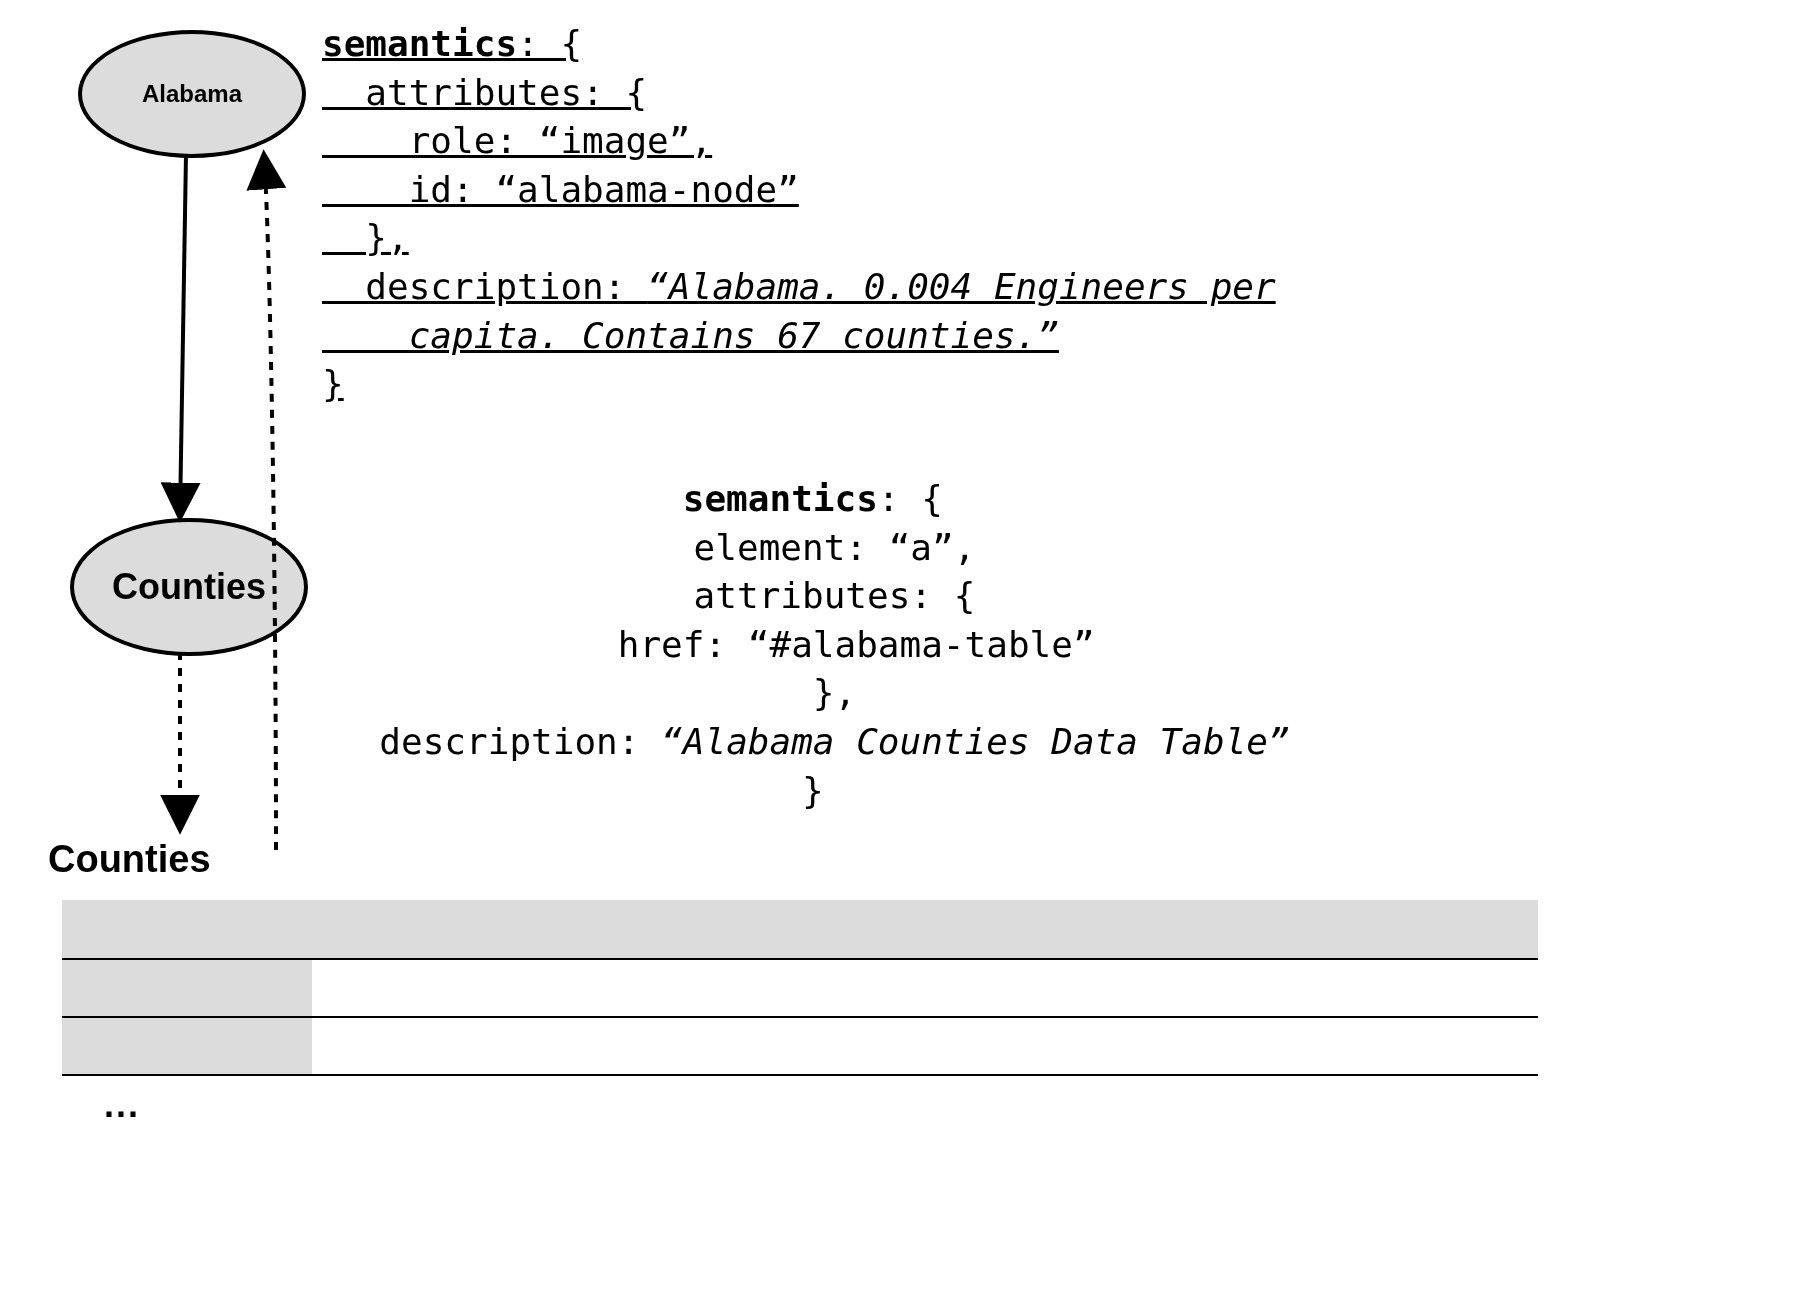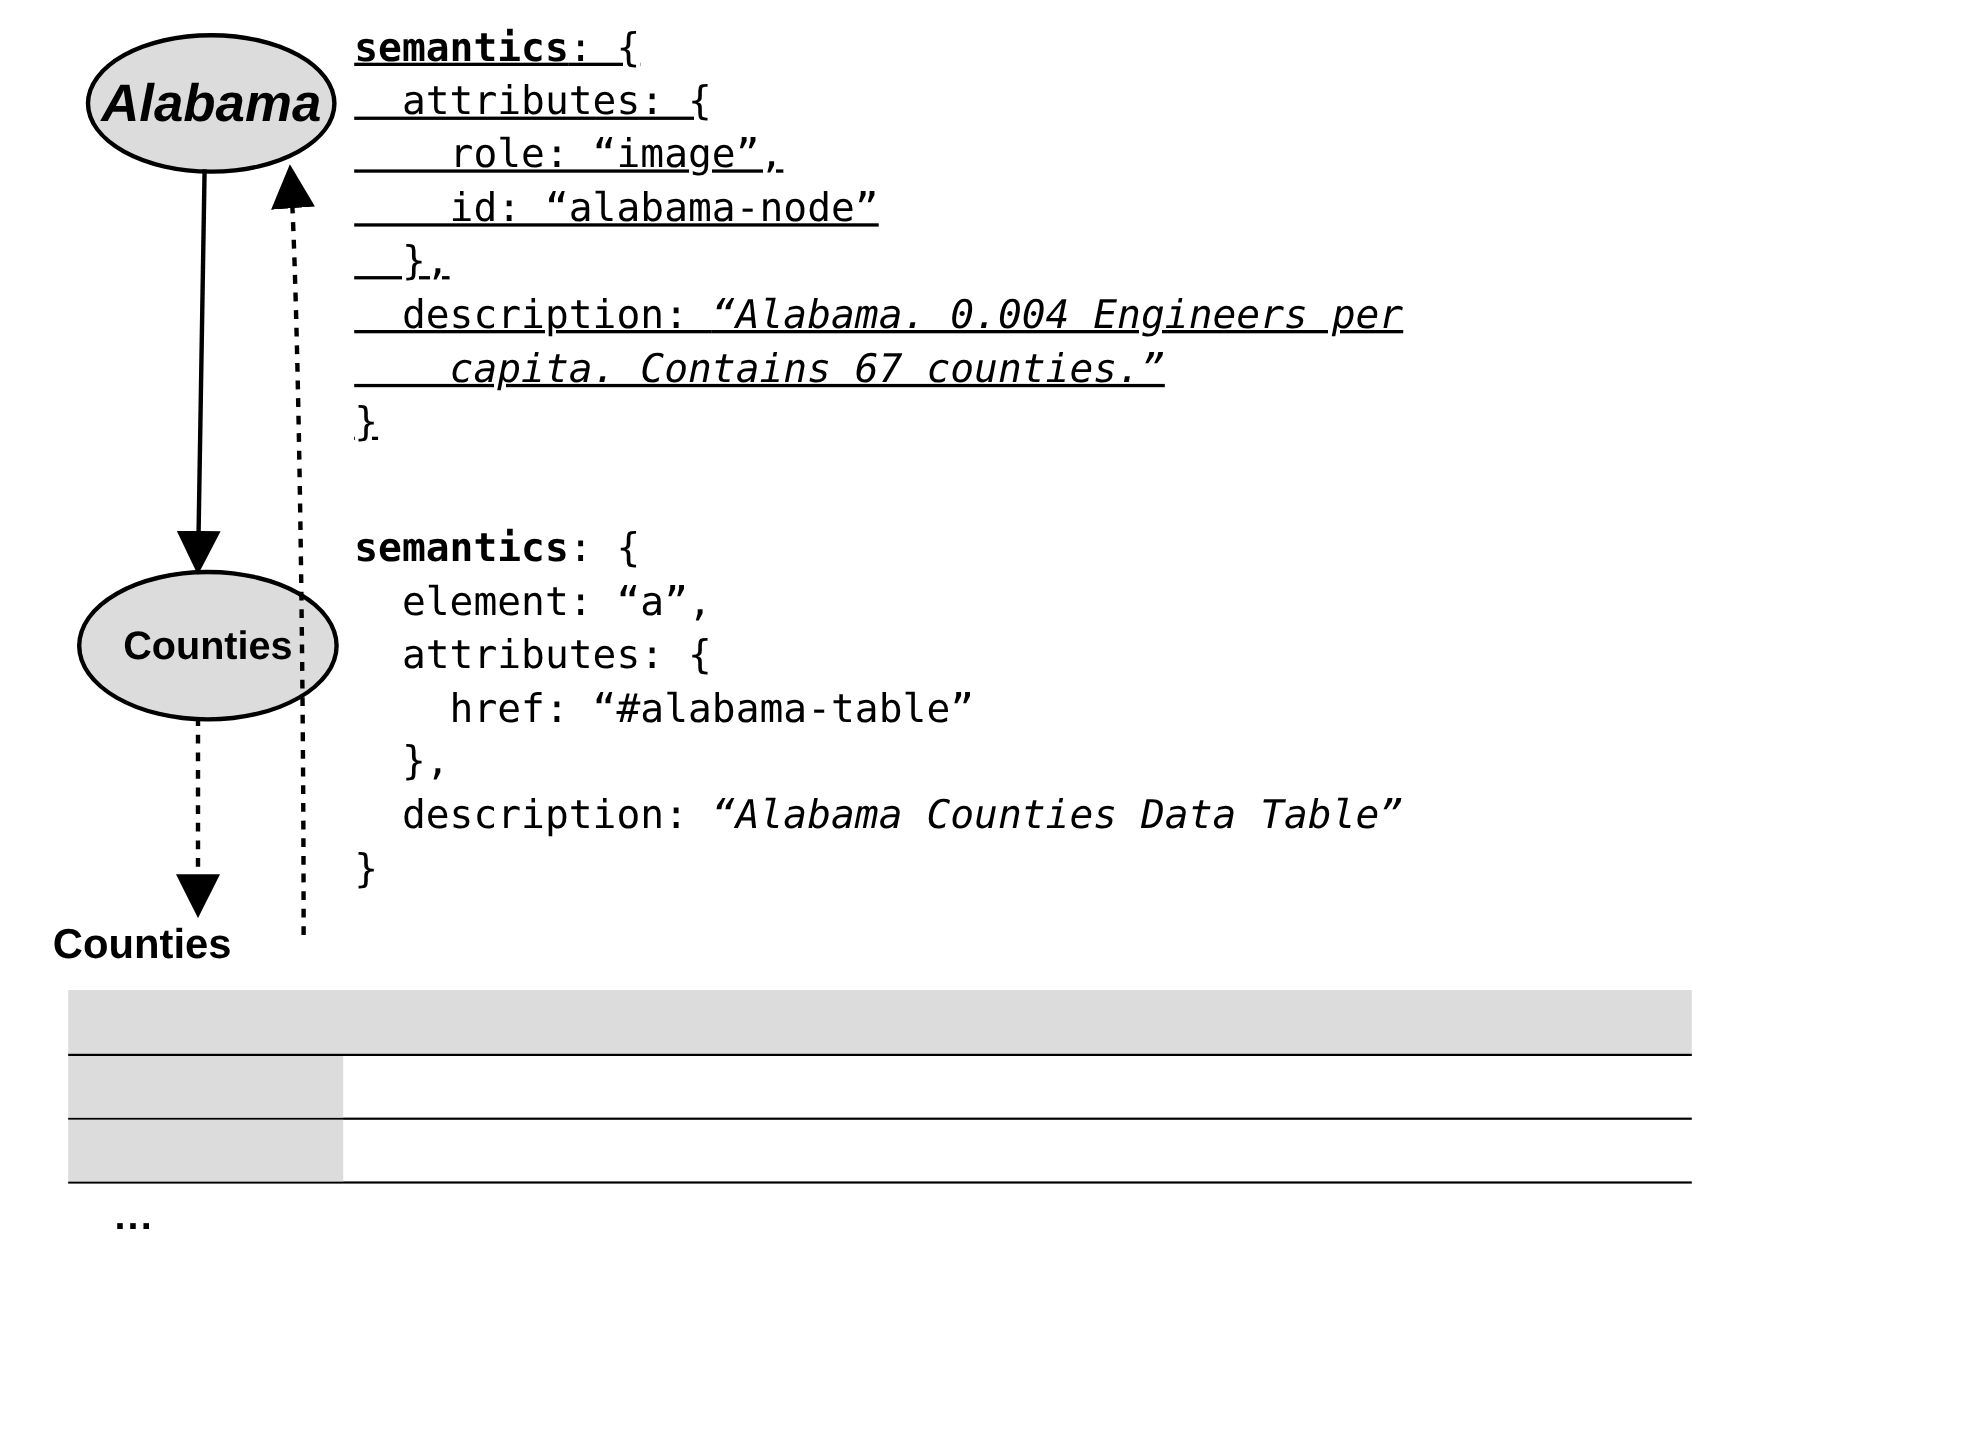--- a/index.html
+++ b/index.html
@@ -1,19 +1,19 @@
 <!DOCTYPE html>
 <html><head>
 <meta charset="utf-8">
 <style>
   html,body{margin:0;padding:0;background:#fff;font-family:-apple-system,BlinkMacSystemFont,"Segoe UI",Helvetica,Arial,sans-serif;}
   .canvas{position:relative;width:1806px;height:1312px;}
 
   .node{position:absolute;background:#dcdcdc;border:4px solid #000;border-radius:50%;display:flex;align-items:center;justify-content:center;font-weight:800;}
-  .node-alabama{left:78px;top:30px;width:220px;height:120px;font-size:48px;font-style:italic;}
+  .node-alabama{left:78px;top:30px;width:220px;height:120px;font-size:24px;}
   .node-counties{left:70px;top:518px;width:230px;height:130px;font-size:36px;}
 
   .code{position:absolute;font-family:"SF Mono",ui-monospace,Menlo,Consolas,monospace;font-size:36px;line-height:1.35;white-space:pre;}
   .kw{font-weight:700;}
   .it{font-style:italic;}
 
   .table-title{position:absolute;left:48px;top:838px;font-weight:800;font-size:38px;}
   .return-link{position:absolute;left:272px;top:846px;font-size:30px;color:#1253cc;text-decoration:underline;}
   .return-link .arrow{margin-left:4px;}
 
@@ -53,21 +53,21 @@
 
   <div class="code" style="left:322px;top:20px;text-decoration:underline;"><span class="kw">semantics</span><span>: {</span>
 <span>  attributes: {</span>
 <span>    role: “image”,</span>
 <span>    id: “alabama-node”</span>
 <span>  },</span>
 <span>  description: </span><span class="it">“Alabama. 0.004 Engineers per</span>
 <span class="it">    capita. Contains 67 counties.”</span>
 <span>}</span></div>
 
-  <div class="code" style="left:322px;top:475px;"><span class="kw">semantics</span><span>: {</span>
+  <div class="code" style="left:336px;top:475px;text-align:center;"><span class="kw">semantics</span><span>: {</span>
 <span>  element: “a”,</span>
 <span>  attributes: {</span>
 <span>    href: “#alabama-table”</span>
 <span>  },</span>
 <span>  description: </span><span class="it">“Alabama Counties Data Table”</span>
 <span>}</span></div>
 
   <div class="table-title">Counties</div>
 
   <div class="table">

